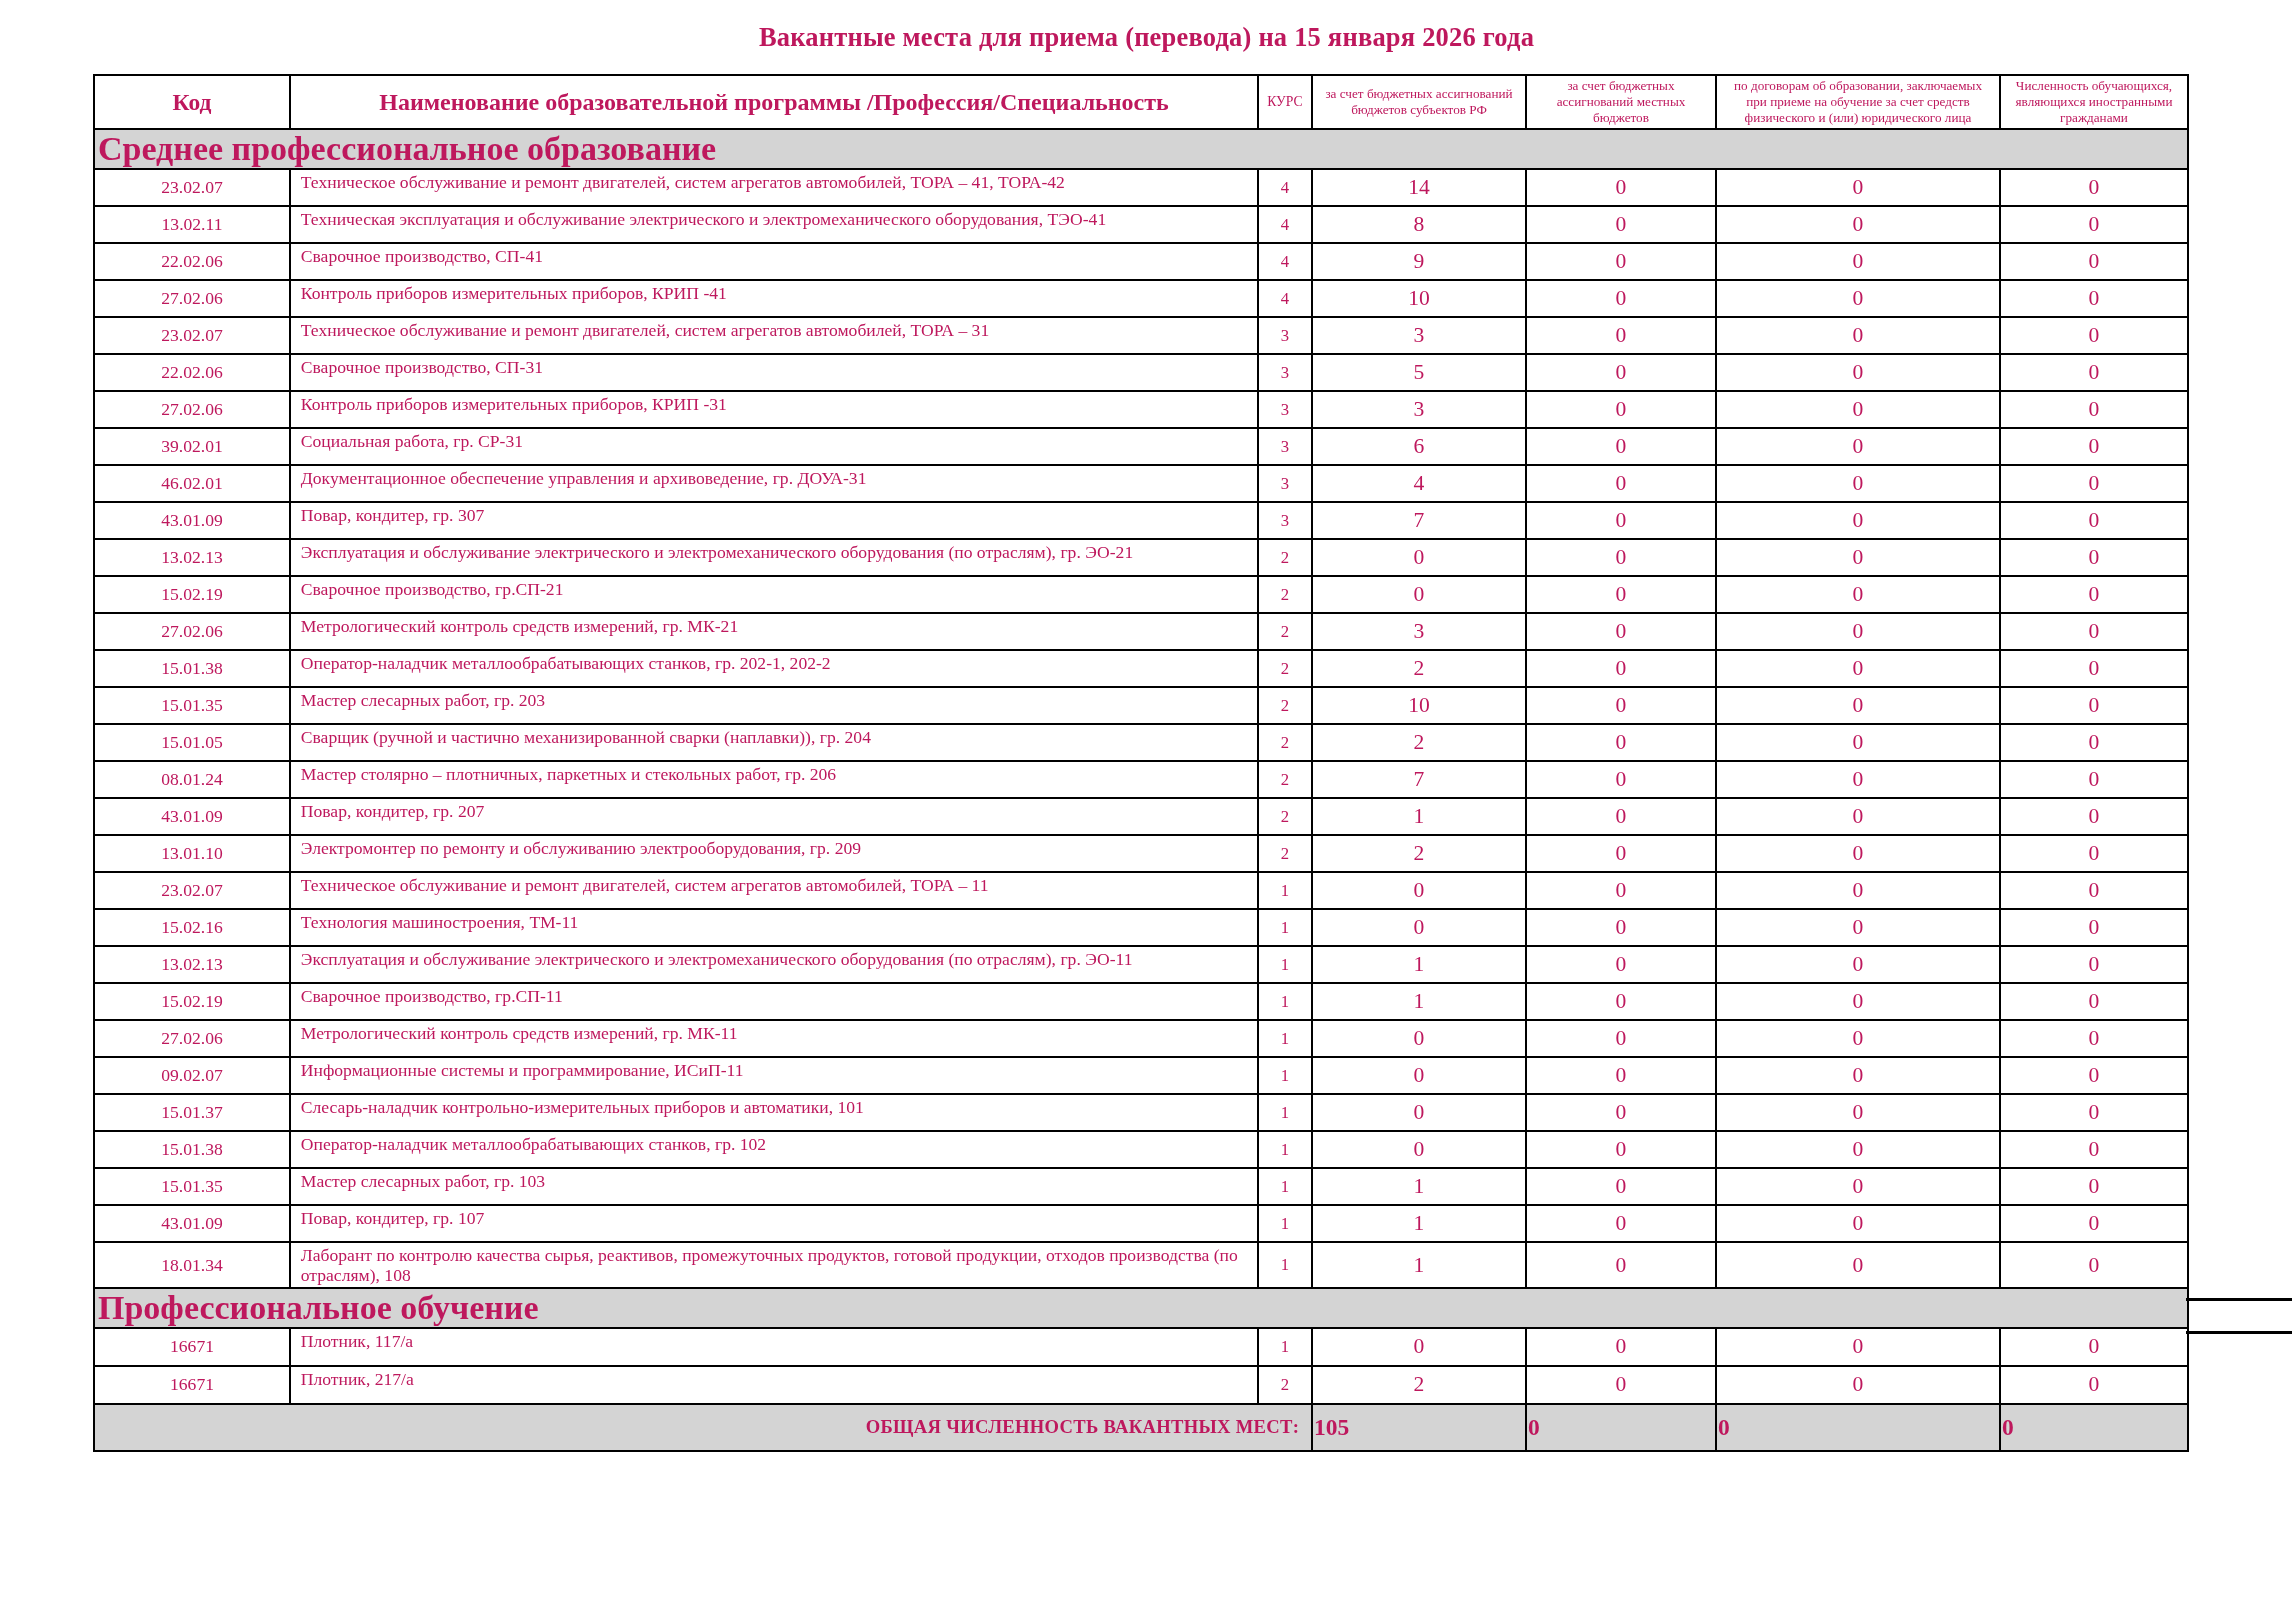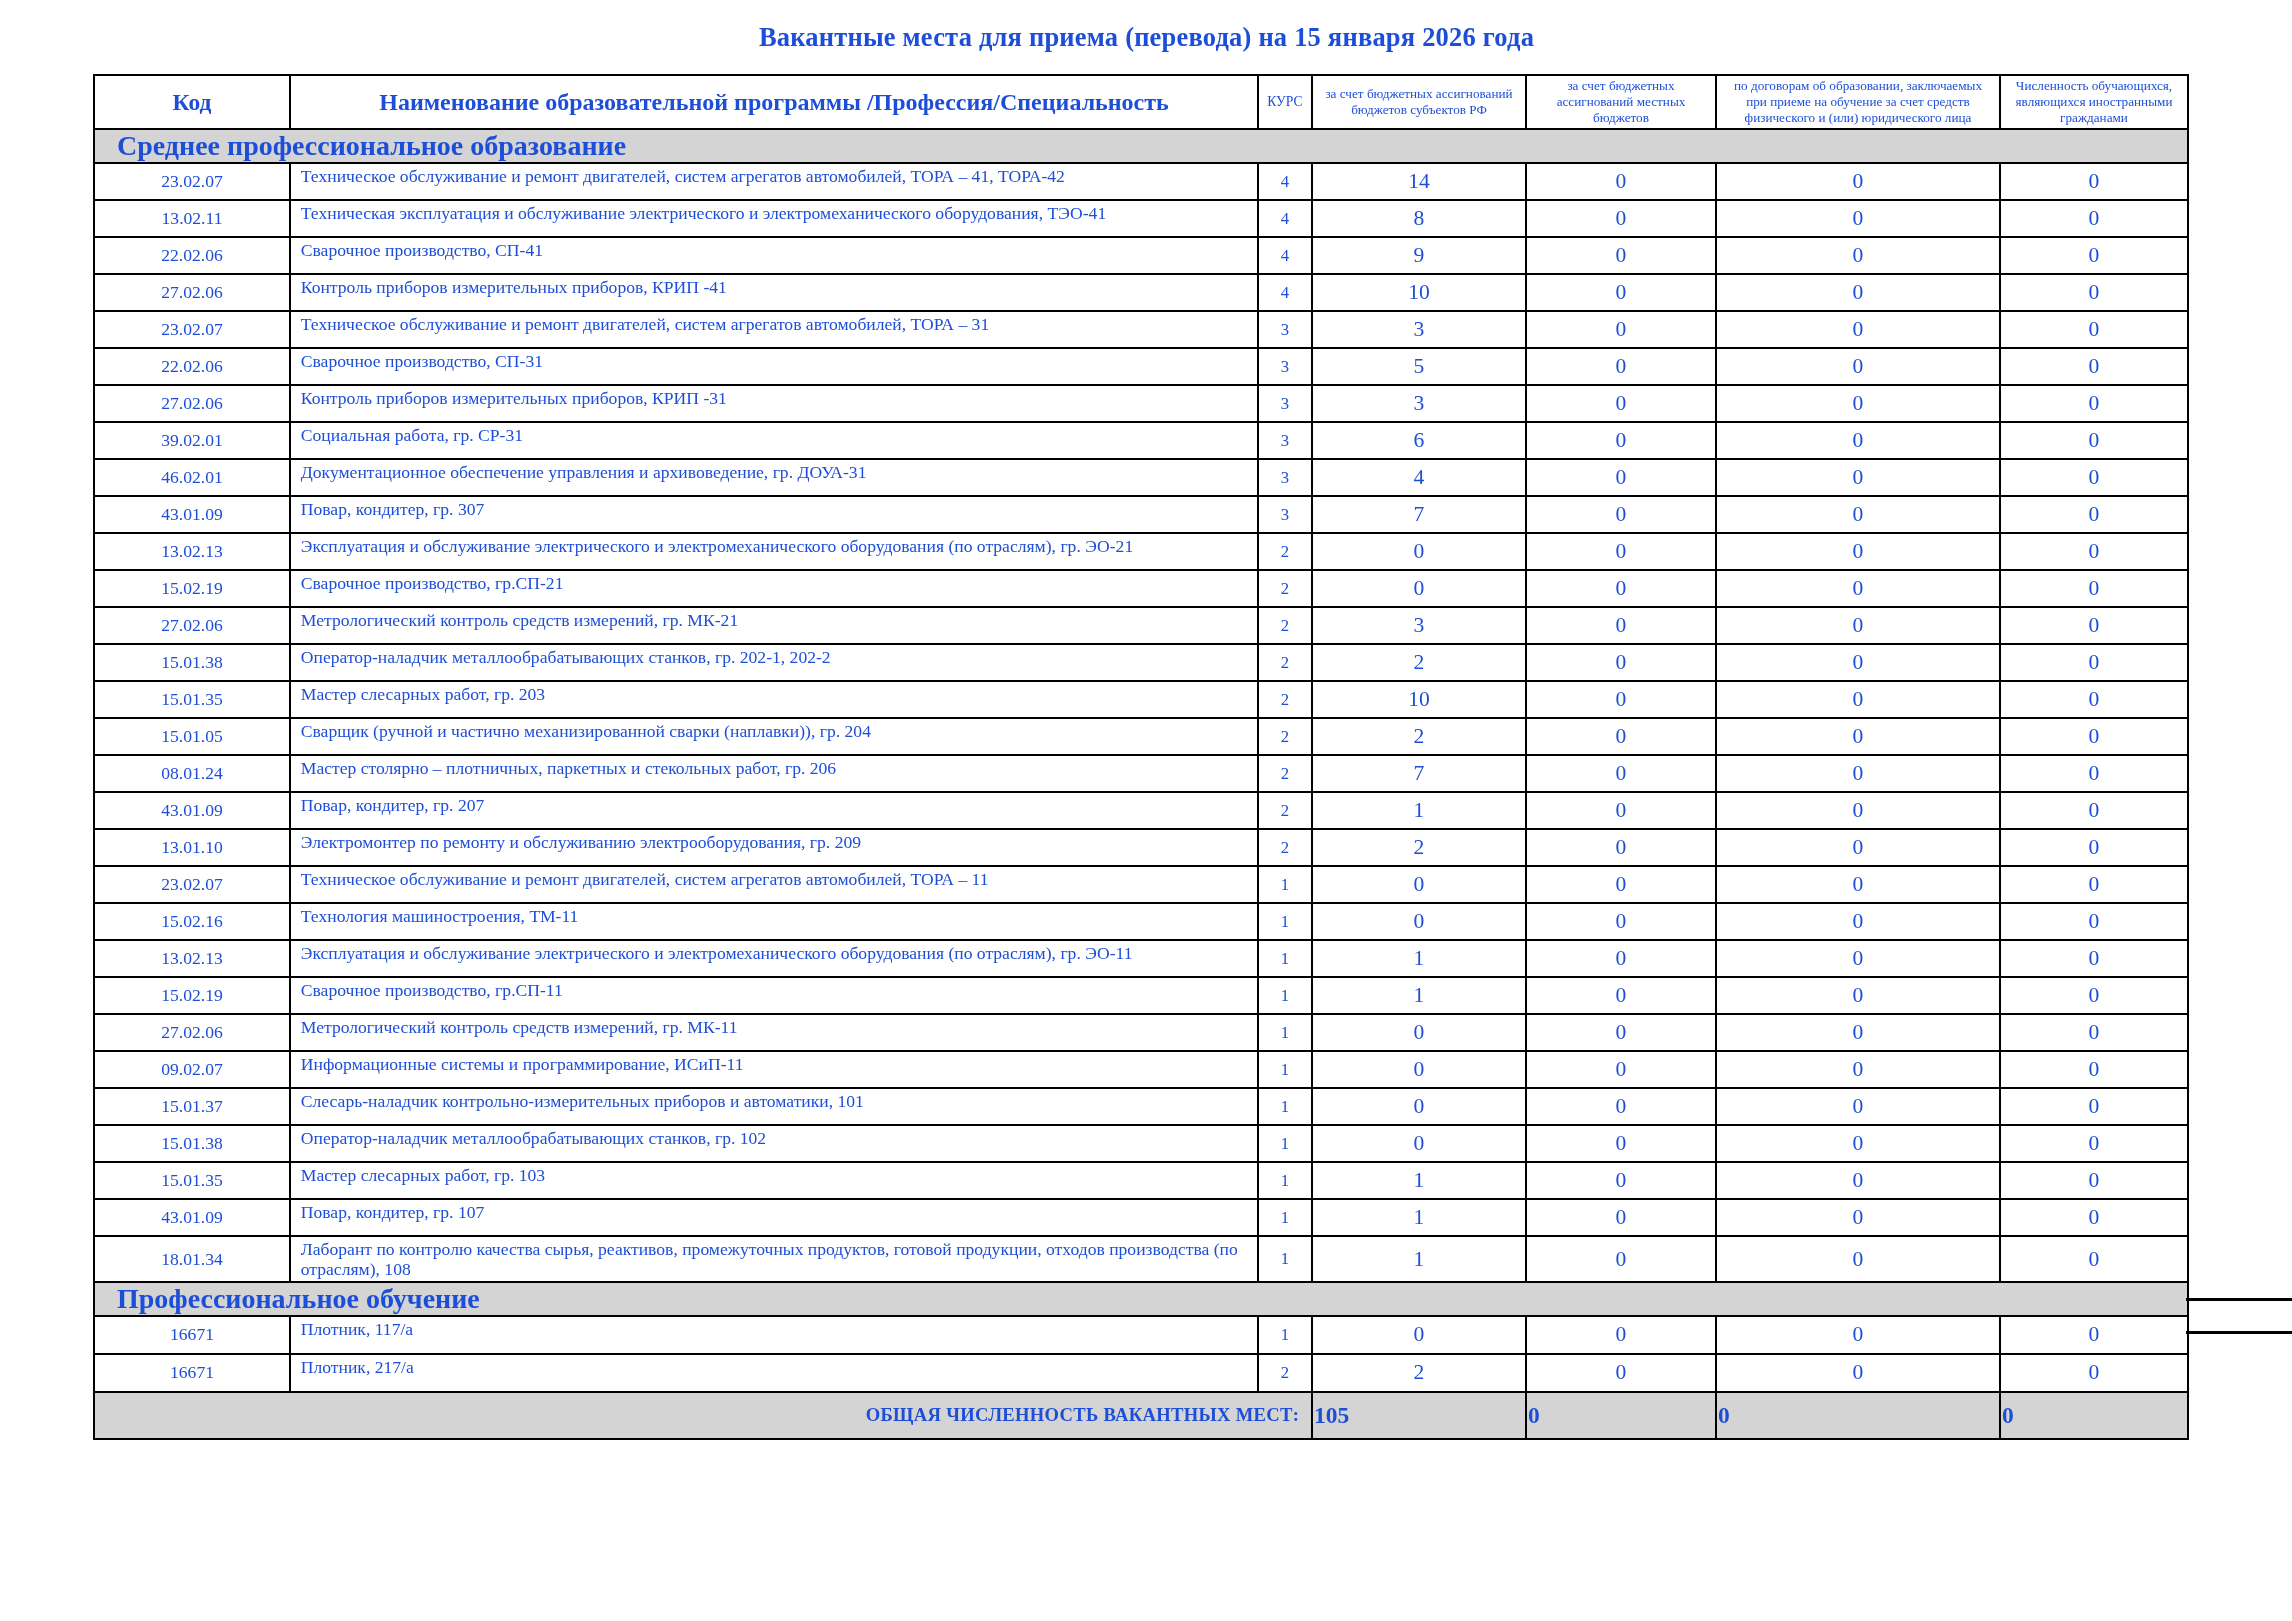--- a/index.html
+++ b/index.html
@@ -1,37 +1,37 @@
 <!DOCTYPE html>
 <html><head>
 <meta charset="utf-8">
 <style>
   html,body { margin:0; padding:0; background:#fff; }
   .page {
     position:relative; width:2293px; height:1621px; background:#ffffff;
-    font-family:"Liberation Serif","DejaVu Serif",serif; color:#1d4ed8; overflow:hidden;
+    font-family:"Liberation Serif","DejaVu Serif",serif; color:#be185d; overflow:hidden;
   }
   .doc-title {
     position:absolute; top:21.6px; left:0; width:2293px; text-align:center;
     font-size:26.5px; font-weight:bold; letter-spacing:0.2px;
   }
   table.vac {
     position:absolute; left:93px; top:74px; width:2095px;
     border-collapse:collapse; table-layout:fixed;
   }
   table.vac th, table.vac td { border:2.9px solid #000; overflow:hidden; }
   tr.head { height:52px; }
   th.code-h   { font-size:23.5px; font-weight:bold; text-align:center; vertical-align:middle; }
   th.name-h   { font-size:24px; font-weight:bold; text-align:center; vertical-align:middle; }
   th.course-h { font-size:13.7px; font-weight:normal; text-align:center; vertical-align:middle; }
   th.small-h  { font-size:13.2px; font-weight:normal; text-align:center; vertical-align:middle;
                 line-height:1.22; padding:2px 7.8px; }
   tr.section td {
-    background:#d4d4d4; font-size:28px; font-weight:bold; text-align:left;
-    height:28px; padding:0 0 0 22px; vertical-align:middle;
+    background:#d4d4d4; font-size:34px; font-weight:bold; text-align:left;
+    height:28px; padding:0 0 0 3px; vertical-align:middle;
   }
   tr.data { height:37px; }
   tr.prof { height:38px; }
   td.code   { text-align:center; vertical-align:middle; font-size:17.6px; }
   td.name   { text-align:left; vertical-align:top; font-size:17.6px; line-height:1.1;
               padding:2.9px 9.8px 2px 9.8px; }
   td.course { text-align:center; vertical-align:middle; font-size:16.7px; }
   td.val    { text-align:center; vertical-align:middle; font-size:21.6px; }
   tfoot tr { height:47px; }
   tfoot td { background:#d4d4d4; vertical-align:middle; }

